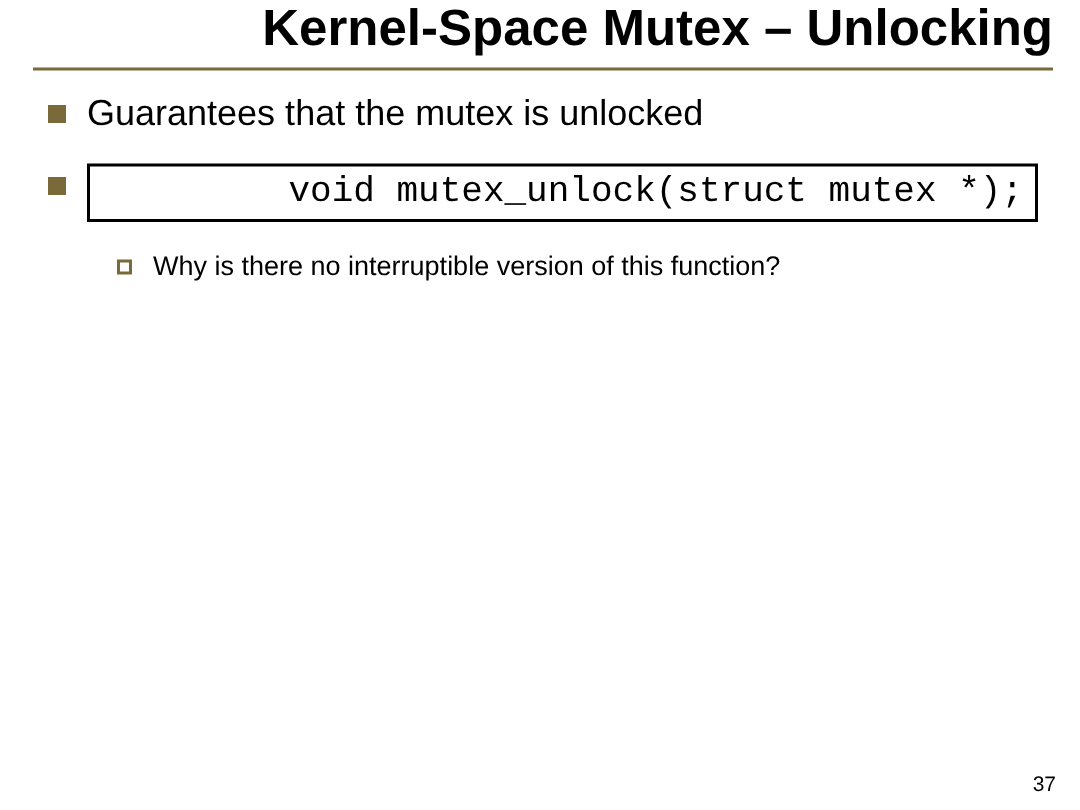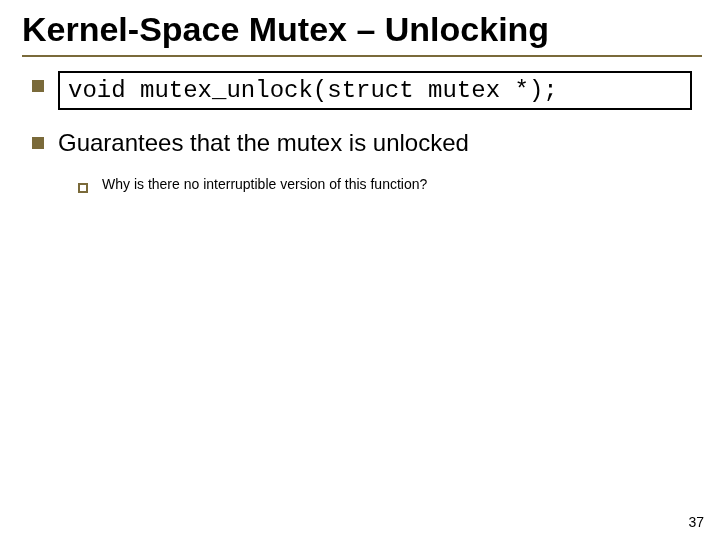--- a/index.html
+++ b/index.html
@@ -8,21 +8,22 @@
     height: 540px;
     background: #ffffff;
     font-family: Arial, Helvetica, sans-serif;
     position: relative;
     overflow: hidden;
   }
   .slide {
     width: 720px;
     height: 540px;
     position: relative;
-    padding: 10px 18px 0 18px;
+    padding: 0 18px 0 18px;
+    text-align: right;
   }
   .title {
     font-size: 34px;
     font-weight: bold;
     color: #000;
     line-height: 1.15;
     padding-bottom: 6px;
     border-bottom: 2px solid #7a6a3a;
     margin-bottom: 14px;
     margin-left: 4px;
@@ -63,46 +64,46 @@
   }
   .bullet-hollow {
     width: 10px;
     height: 10px;
     border: 2px solid #7a6a3a;
     flex-shrink: 0;
     margin-top: 7px;
     margin-right: 14px;
   }
   .sub-text {
-    font-size: 14px;
+    font-size: 18px;
     color: #000;
     line-height: 1.25;
   }
   .page-num {
     position: absolute;
     bottom: 10px;
     right: 16px;
     font-size: 14px;
     color: #000;
   }
 </style>
 </head>
 <body>
 
 <div class="slide">
   <div class="title">Kernel-Space Mutex – Unlocking</div>
 
   <div class="bullet-row">
     <div class="bullet-sq"></div>
-    <div class="code-box">void mutex_unlock(struct mutex *);</div>
+    <div class="body-text">Guarantees that the mutex is unlocked</div>
   </div>
 
   <div class="bullet-row">
     <div class="bullet-sq"></div>
-    <div class="body-text">Guarantees that the mutex is unlocked</div>
+    <div class="code-box">void mutex_unlock(struct mutex *);</div>
   </div>
 
   <div class="sub-row">
     <div class="bullet-hollow"></div>
     <div class="sub-text">Why is there no interruptible version of this function?</div>
   </div>
 
   <div class="page-num">37</div>
 </div>
 

